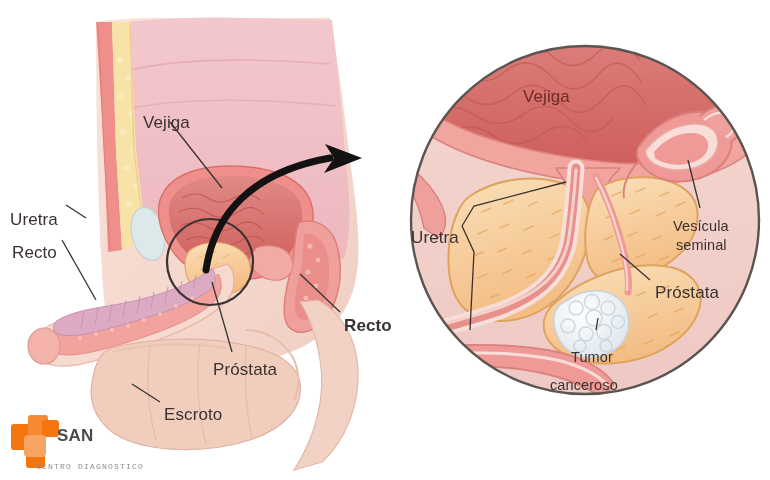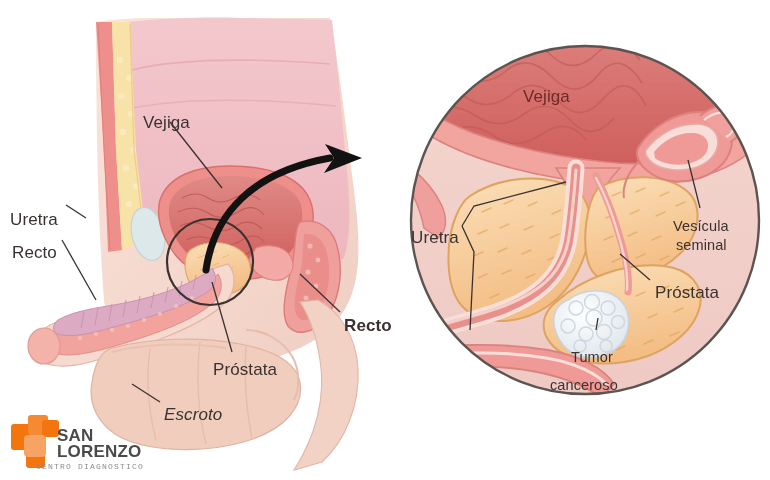--- a/index.html
+++ b/index.html
@@ -356,34 +356,33 @@
       <path d="M650,280 L620,254"></path>
       <path d="M596,330 L598,318"></path>
     </g>
   </svg>
 
   <div class="lbl" style="left:143px;top:113px;">Vejiga</div>
   <div class="lbl" style="left:10px;top:210px;">Uretra</div>
   <div class="lbl" style="left:12px;top:243px;">Recto</div>
   <div class="lbl" style="left:344px;top:316px;font-weight:bold;">Recto</div>
   <div class="lbl" style="left:213px;top:360px;">Próstata</div>
-  <div class="lbl" style="left:164px;top:405px;font-style:italic;">Escroto</div>
+  <div class="lbl" style="left:164px;top:405px;">Escroto</div>
 
   <div class="lbl red" style="left:523px;top:87px;">Vejiga</div>
   <div class="lbl" style="left:411px;top:228px;">Uretra</div>
   <div class="lbl sm" style="left:673px;top:218px;">Vesícula</div>
   <div class="lbl sm" style="left:676px;top:237px;">seminal</div>
   <div class="lbl" style="left:655px;top:283px;">Próstata</div>
   <div class="lbl sm" style="left:563px;top:349px;margin-left:8px;">Tumor</div>
   <div class="lbl sm" style="left:550px;top:336px;margin-top:41px;">canceroso</div>
 
   <div id="logo">
     <div class="mk s1"></div>
     <div class="mk s2"></div>
     <div class="mk s4"></div>
     <div class="mk s5"></div>
     <div class="mk s3"></div>
     <div class="t1">SAN</div>
-    <div class="t2">LORENZO</div>
     <div class="t3">CENTRO DIAGNOSTICO</div>
   </div>
 
 </div>
 
 </body></html>

